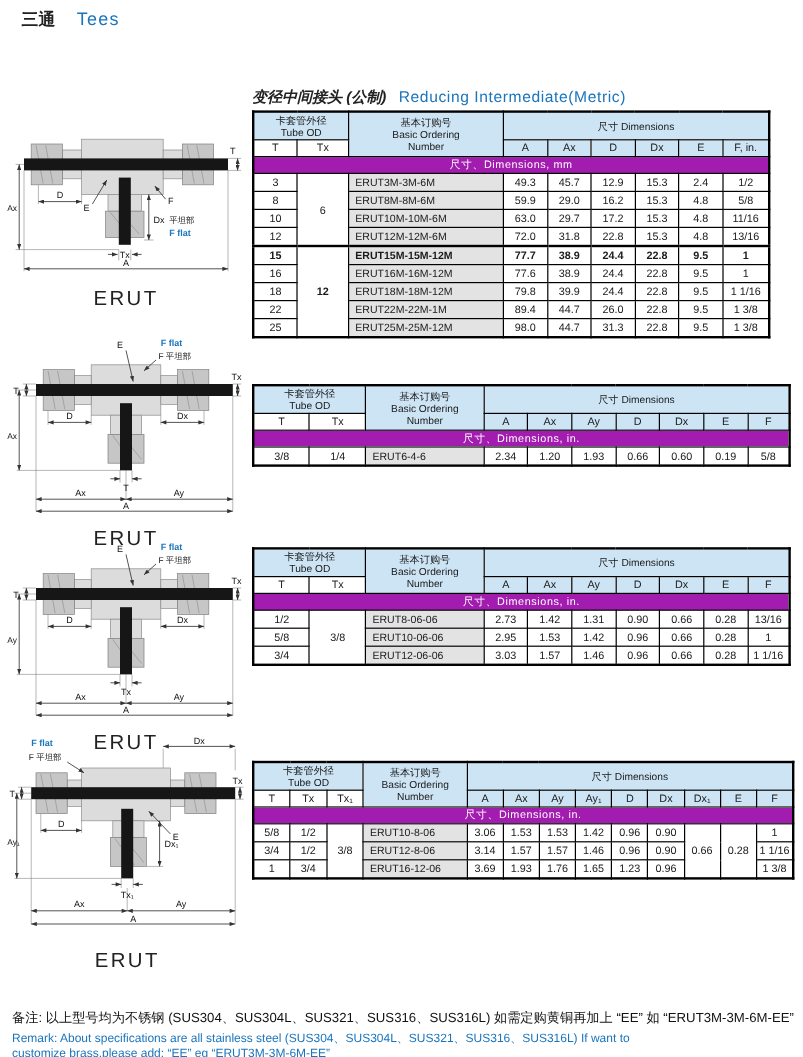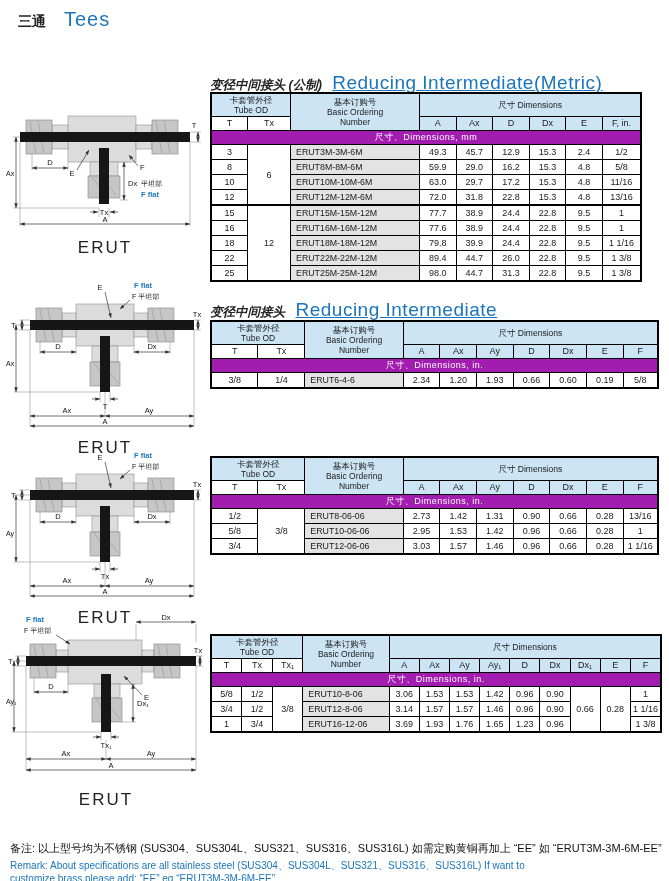--- a/index.html
+++ b/index.html
@@ -2,37 +2,37 @@
 <html><head>
 <meta charset="utf-8">
 <style>
   html,body{margin:0;padding:0;background:#fff;}
   .page{position:relative;width:669px;height:881px;background:#fff;overflow:hidden;
         font-family:"Liberation Sans","DejaVu Sans",sans-serif;color:#1a1a1a;}
   
   .hdr{position:absolute;left:18px;top:8px;}
   .hdr .row{margin-bottom:8px;white-space:nowrap;}
   .hdr .zh{font-size:14px;font-weight:bold;color:#222;margin-right:18px;}
-  .hdr .en{font-size:20px;color:#1b75bc;letter-spacing:1px;}
+  .hdr .en{font-size:15px;color:#1b75bc;letter-spacing:1px;}
   
   .sec-title{position:absolute;white-space:nowrap;}
   .sec-title .zh{font-size:12.5px;font-weight:bold;font-style:italic;color:#222;margin-right:6px;}
-  .sec-title .en{font-size:19px;color:#1b75bc;letter-spacing:.5px;text-decoration:underline;}
+  .sec-title .en{font-size:13px;color:#1b75bc;letter-spacing:.5px;}
   
   .twrap{position:absolute;}
   table{border-collapse:collapse;table-layout:fixed;width:100%;background:#fff;}
   table{border:2px solid #000;padding-left:34px;}
   th,td{border:1px solid #000;padding:0 1px;text-align:center;vertical-align:middle;overflow:hidden;}
   thead th{background:#cde4f4;font-weight:normal;font-size:8.5px;line-height:1.18;height:22px;}
   thead tr.sub th{height:13px;font-size:9px;}
   thead tr.sub th.od-sub{background:#fff;}
   td.unitbar{background:#a21caf;color:#fff;font-size:9px;height:13px;letter-spacing:.5px;}
   tbody td{font-size:9px;height:14px;background:#fff;}
   tbody td.ord{background:#e3e3e3;text-align:left;padding-left:5px;font-size:8.8px;}
-  tbody tr.sep td{border-top:2px solid #000;}
+  tbody tr.sep td{border-top:2px solid #000;font-weight:bold;}
   
   .dwrap{position:absolute;}
   .erut{width:198px;text-align:center;font-size:17px;letter-spacing:2px;color:#222;margin-top:4px;}
   svg .body{fill:#dcdcdc;stroke:#8f8f8f;stroke-width:.6;}
   svg .nut{fill:#c6c6c6;stroke:#838383;stroke-width:.6;}
   svg .hatch{stroke:#8a8a8a;stroke-width:.5;fill:none;}
   svg .tube{fill:#161616;}
   svg .dim{stroke:#333;stroke-width:.7;fill:none;}
   svg .ext{stroke:#777;stroke-width:.45;}
   svg text{font-size:7.5px;fill:#111;font-family:"Liberation Sans","DejaVu Sans",sans-serif;}
@@ -50,24 +50,20 @@
 
   <div class="hdr">
     <div class="row">
       <span class="zh">三通</span><span class="en">Tees</span>
     </div>
   </div>
 
   <div class="sec-title" style="left:210px;top:72px;">
     <span class="zh">变径中间接头 (公制)</span>
     <span class="en">Reducing Intermediate(Metric)</span>
-  </div>
-  <div class="sec-title" style="left:210px;top:299px;">
-    <span class="zh">变径中间接头</span>
-    <span class="en">Reducing Intermediate</span>
   </div>
 
   <div class="dwrap" style="left:6px;top:98px;">
     <svg width="198" height="132" viewBox="0 0 198 132">
       <defs>
           <marker id="ar1" viewBox="0 0 8 6" markerWidth="7" markerHeight="5" refX="8" refY="3" orient="auto-start-reverse">
             <path d="M0,0L8,3L0,6Z" fill="#333"></path>
           </marker>
         </defs>
       <line class="ext" x1="14" y1="44" x2="14" y2="128"></line>
@@ -411,21 +407,21 @@
             <td class="ord">ERUT18M-18M-12M</td>
             <td>79.8</td>
             <td>39.9</td>
             <td>24.4</td>
             <td>22.8</td>
             <td>9.5</td>
             <td>1 1/16</td>
           </tr>
           <tr>
             <td>22</td>
-            <td class="ord">ERUT22M-22M-12M</td>
+            <td class="ord">ERUT22M-22M-1M</td>
             <td>89.4</td>
             <td>44.7</td>
             <td>26.0</td>
             <td>22.8</td>
             <td>9.5</td>
             <td>1 3/8</td>
           </tr>
           <tr>
             <td>25</td>
             <td class="ord">ERUT25M-25M-12M</td>

